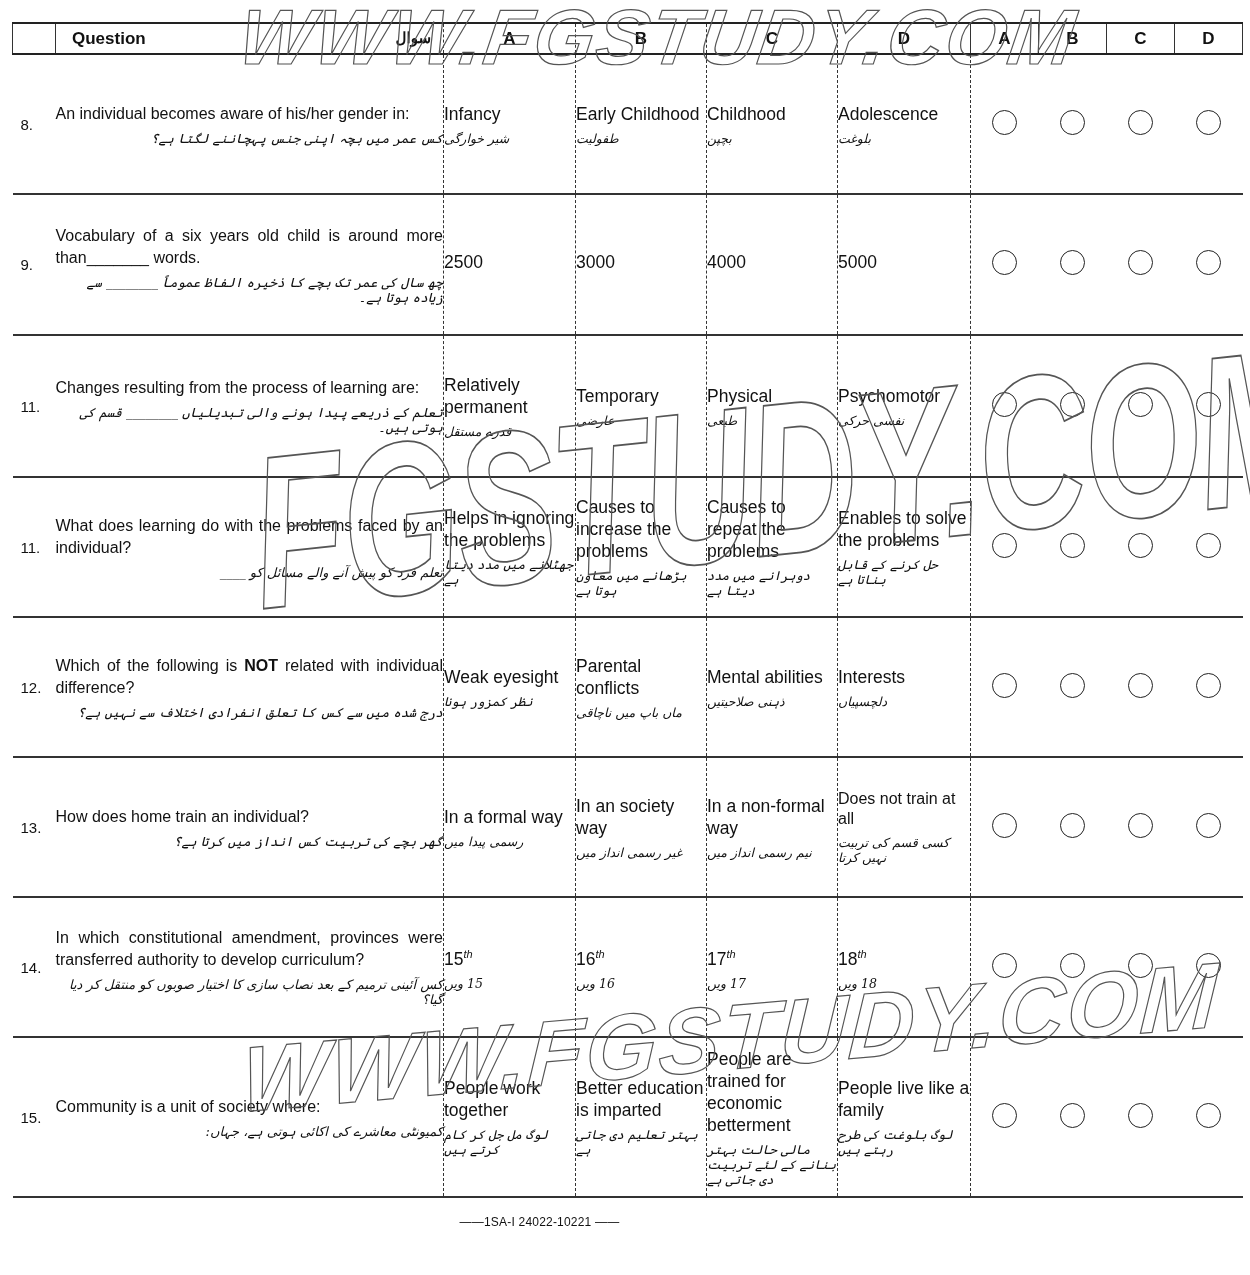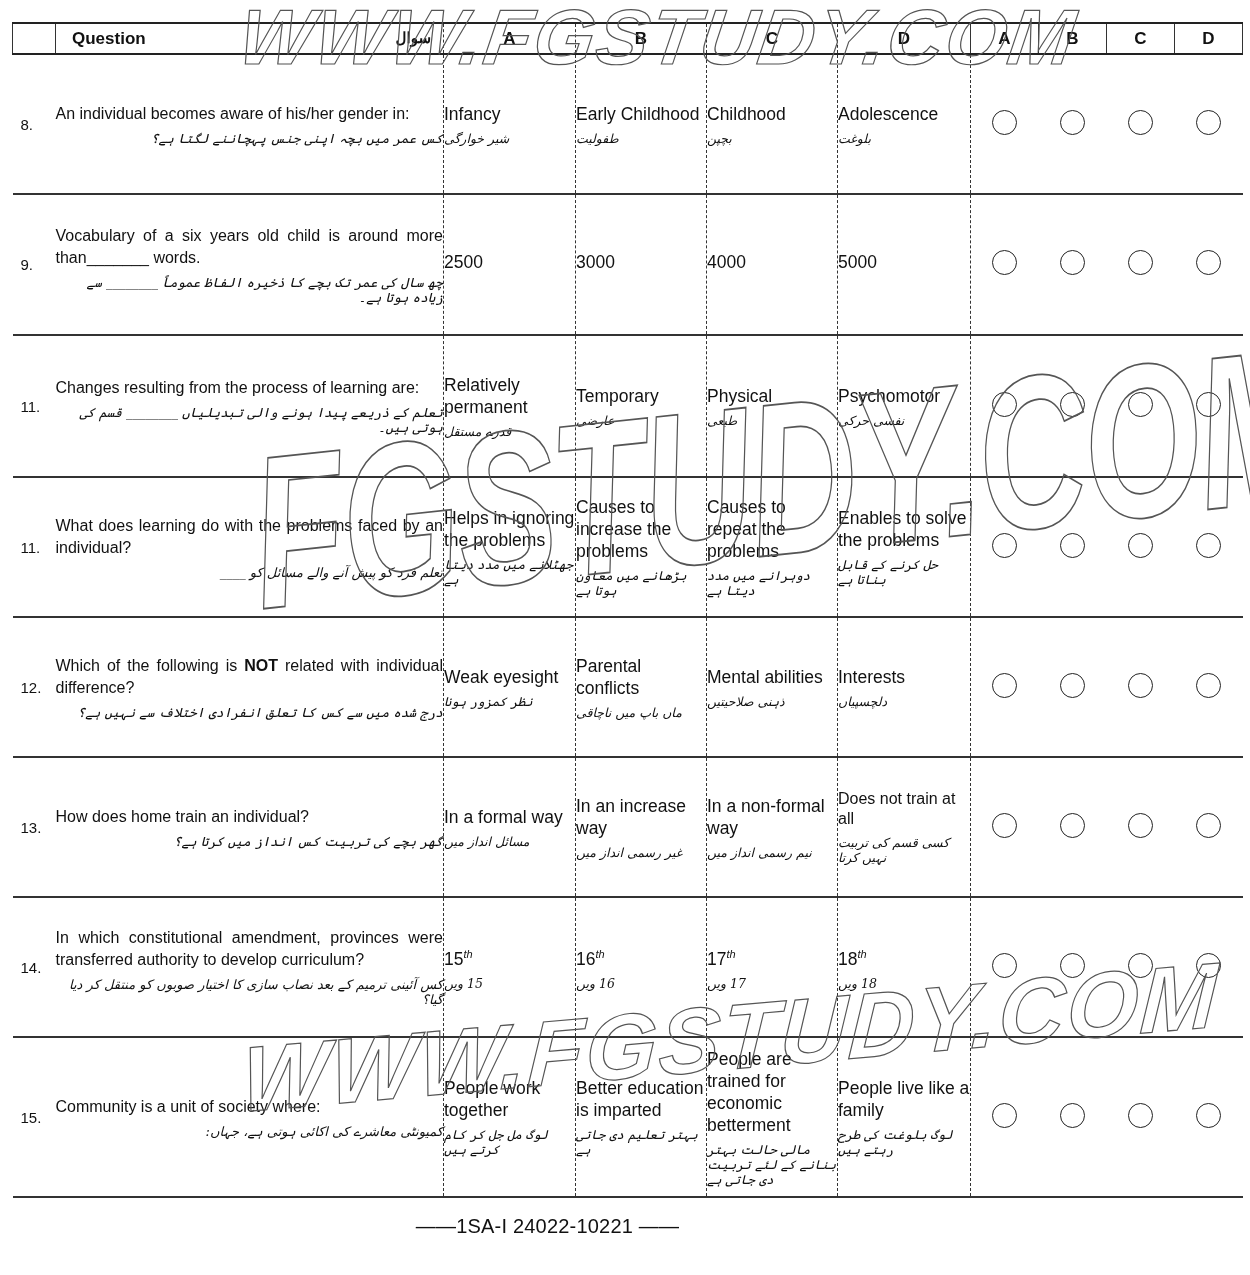--- a/index.html
+++ b/index.html
@@ -41,22 +41,22 @@
       font-family: "DejaVu Serif", serif; font-size: 12.5px; direction: rtl; text-align: left;
       margin-top: 6px; font-style: italic; unicode-bidi: plaintext;
     }
     sup { font-size: 11px; font-style: italic; }
     td.bubcell { text-align: center; }
     .bubble {
       display: inline-block; width: 25px; height: 25px; border: 1.8px solid #222;
       border-radius: 50%; box-sizing: border-box; cursor: pointer; background: #fff;
     }
     .footer {
-      position: absolute; left: 8px; width: 1079px; top: 1215px; text-align: center;
-      font-size: 20px; letter-spacing: 0.2px;
+      position: absolute; left: 0; width: 1079px; top: 1215px; text-align: center;
+      font-size: 12px; letter-spacing: 0.2px;
     }
     .watermark {
       position: absolute; pointer-events: none; font-family: "Liberation Sans", sans-serif;
       font-weight: bold; color: transparent; -webkit-text-stroke: 1.2px #555;
       font-style: italic; white-space: nowrap;
     }
   </style>
 </head>
 <body>
 
@@ -268,24 +268,24 @@
         </td>
         </tr>
         <tr class="row" style="height: 140px;">
           <td class="numcell">13.</td>
       <td class="qcell">
         <div class="q-en"><span>How does home train an individual?</span></div>
         <div class="q-ur">گھر بچے کی تربیت کس انداز میں کرتا ہے؟</div>
       </td>
           <td class="opt dash-l">
           <div class="o-en"><span>In a formal way</span></div>
-          <div class="o-ur">مسائل انداز میں</div>
-        </td>
-          <td class="opt dash-l">
-          <div class="o-en"><span>In an increase way</span></div>
+          <div class="o-ur">رسمی پیدا میں</div>
+        </td>
+          <td class="opt dash-l">
+          <div class="o-en"><span>In an society way</span></div>
           <div class="o-ur">غیر رسمی انداز میں</div>
         </td>
           <td class="opt dash-l">
           <div class="o-en"><span>In a non-formal way</span></div>
           <div class="o-ur">نیم رسمی انداز میں</div>
         </td>
           <td class="opt dash-l">
           <div class="o-en small"><span>Does not train at all</span></div>
           <div class="o-ur">کسی قسم کی تربیت نہیں کرتا</div>
         </td>

